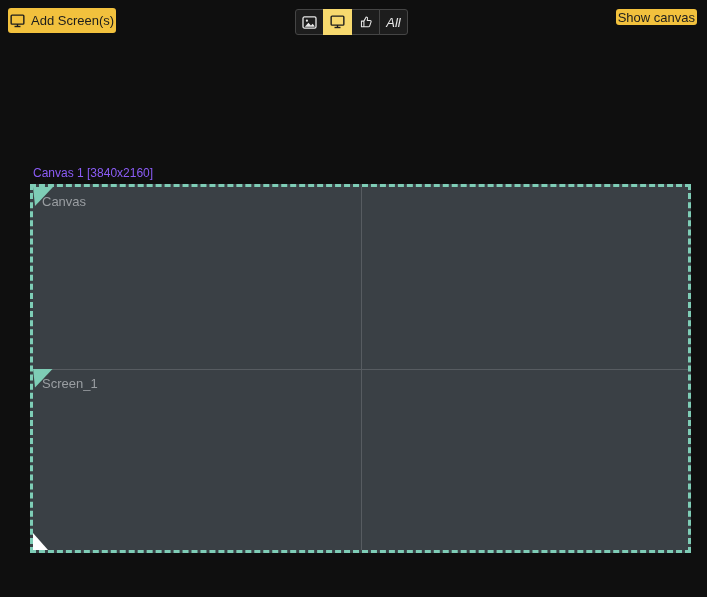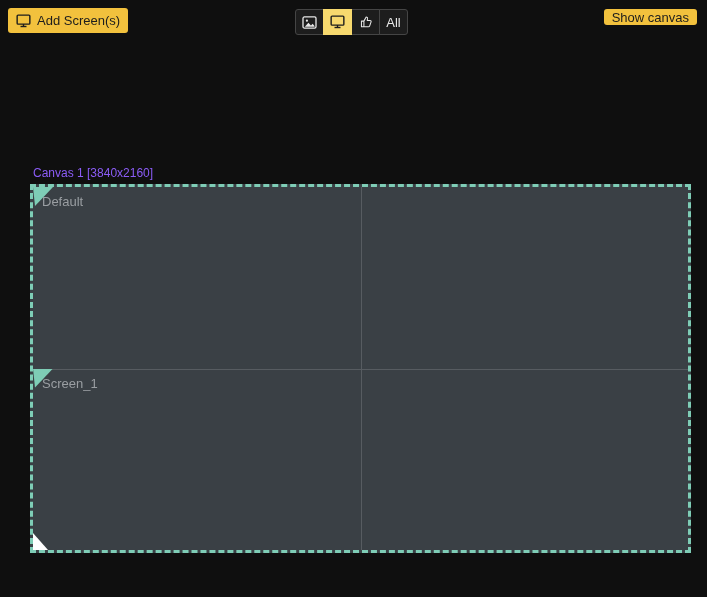--- a/index.html
+++ b/index.html
@@ -16,21 +16,21 @@
     background: #f2c13d;
     color: #1d1d1d;
     border: none;
     border-radius: 3px;
     height: 25px;
     font-size: 13px;
     font-family: "Liberation Sans", sans-serif;
     display: inline-flex;
     align-items: center;
     gap: 6px;
-    padding: 0 8px;
+    padding: 0 2px;
     cursor: pointer;
   }
   .add-btn { position: absolute; left: 8px; top: 8px; }
 
   
   .segmented {
     position: absolute;
     left: 295px; top: 9px;
     display: flex;
     height: 26px;
@@ -42,21 +42,21 @@
     color: #e8e8e8;
     display: inline-flex;
     align-items: center;
     justify-content: center;
     font-size: 13px;
     font-family: "Liberation Sans", sans-serif;
     cursor: pointer;
     margin-left: -1px;
   }
   .seg:first-child { margin-left: 0; border-radius: 3px 0 0 3px; }
-  .seg:last-child { border-radius: 0 3px 3px 0; }
+  .seg:last-child { border-radius: 0 3px 3px 0; font-style: italic; }
   .seg.selected {
     background: #f7d96e;
     border-color: #f7d96e;
     color: #1d1d1d;
     z-index: 1;
   }
   .right-btns {
     position: absolute;
     right: 10px; top: 9px;
     display: flex;
@@ -174,21 +174,21 @@
 </div>
 
 <div class="canvas-label">Canvas 1 [3840x2160]</div>
 
 <div class="canvas">
   <div class="vdiv"></div>
   <div class="hdiv"></div>
 
   <div class="screen q0">
     <span class="tri"></span>
-    <span class="screen-label">Default</span>
+    <span class="screen-label">Canvas</span>
   </div>
 
 
   <div class="screen q2">
     <span class="tri"></span>
     <span class="screen-label">Screen_1</span>
   </div>
 
 
   <div class="resize-handle"></div>

